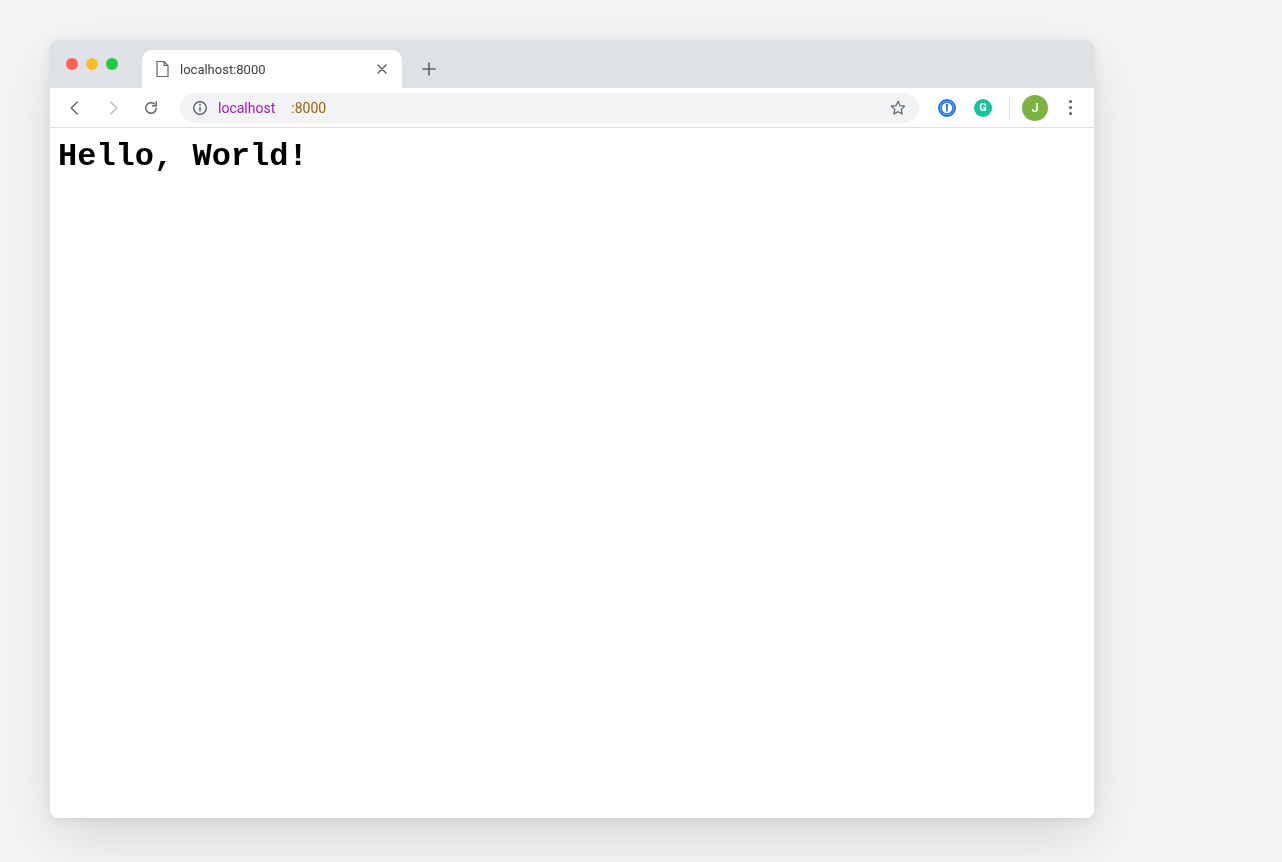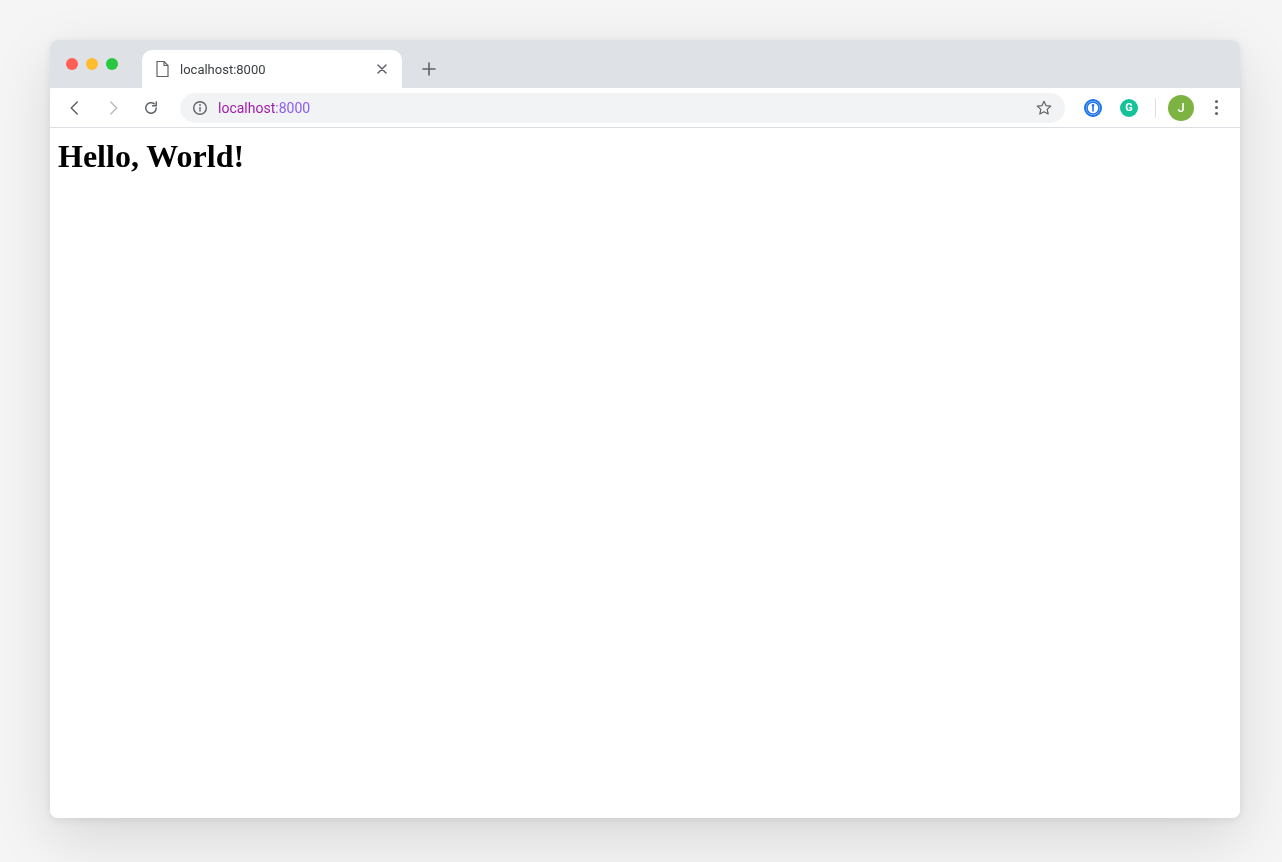--- a/index.html
+++ b/index.html
@@ -4,21 +4,21 @@
   <style>
     * { box-sizing: border-box; margin: 0; padding: 0; }
     body {
       background: #f5f5f5;
       font-family: -apple-system, BlinkMacSystemFont, "Segoe UI", Roboto, Arial, sans-serif;
       width: 1282px;
       height: 862px;
       padding: 40px 50px 60px 50px;
     }
     .browser-window {
-      width: 1190px;
+      width: 1044px;
       height: 778px;
       background: #fff;
       border-radius: 8px;
       box-shadow: 0 20px 60px rgba(0,0,0,0.12), 0 2px 8px rgba(0,0,0,0.08);
       overflow: hidden;
       display: flex;
       flex-direction: column;
     }
     
     .tab-strip {
@@ -100,21 +100,21 @@
       background: #f1f3f4;
       border-radius: 15px;
       display: flex; align-items: center;
       padding: 0 12px; gap: 10px;
       color: #5f6368;
       font-size: 14px;
       margin: 0 6px;
       position: relative;
     }
     .omnibox .url-host { color: #a21caf; }
-    .omnibox .url-port { color: #8b5cf6; }
+    .omnibox .url-port { color: #a16207; padding-left: 16px; }
     .omnibox .star {
       position: absolute; right: 12px;
       color: #5f6368;
     }
     .ext-icon {
       width: 28px; height: 28px;
       display: flex; align-items: center; justify-content: center;
       border-radius: 50%;
     }
     .ext-1password {
@@ -141,21 +141,21 @@
       align-items:center;justify-content:center;gap:3px;color:#5f6368;cursor:pointer;
     }
     .menu-dots span {width:3px;height:3px;border-radius:50%;background:#5f6368;}
     
     .content {
       flex: 1;
       background: #fff;
       padding: 10px 8px;
     }
     .content h1 {
-      font-family: Liberation Serif, serif;
+      font-family: Liberation Mono, monospace;
       font-weight: 700;
       font-size: 32px;
       color: #000;
     }
     svg { display:block; }
   </style>
 </head>
 <body>
 
 <div class="browser-window">

